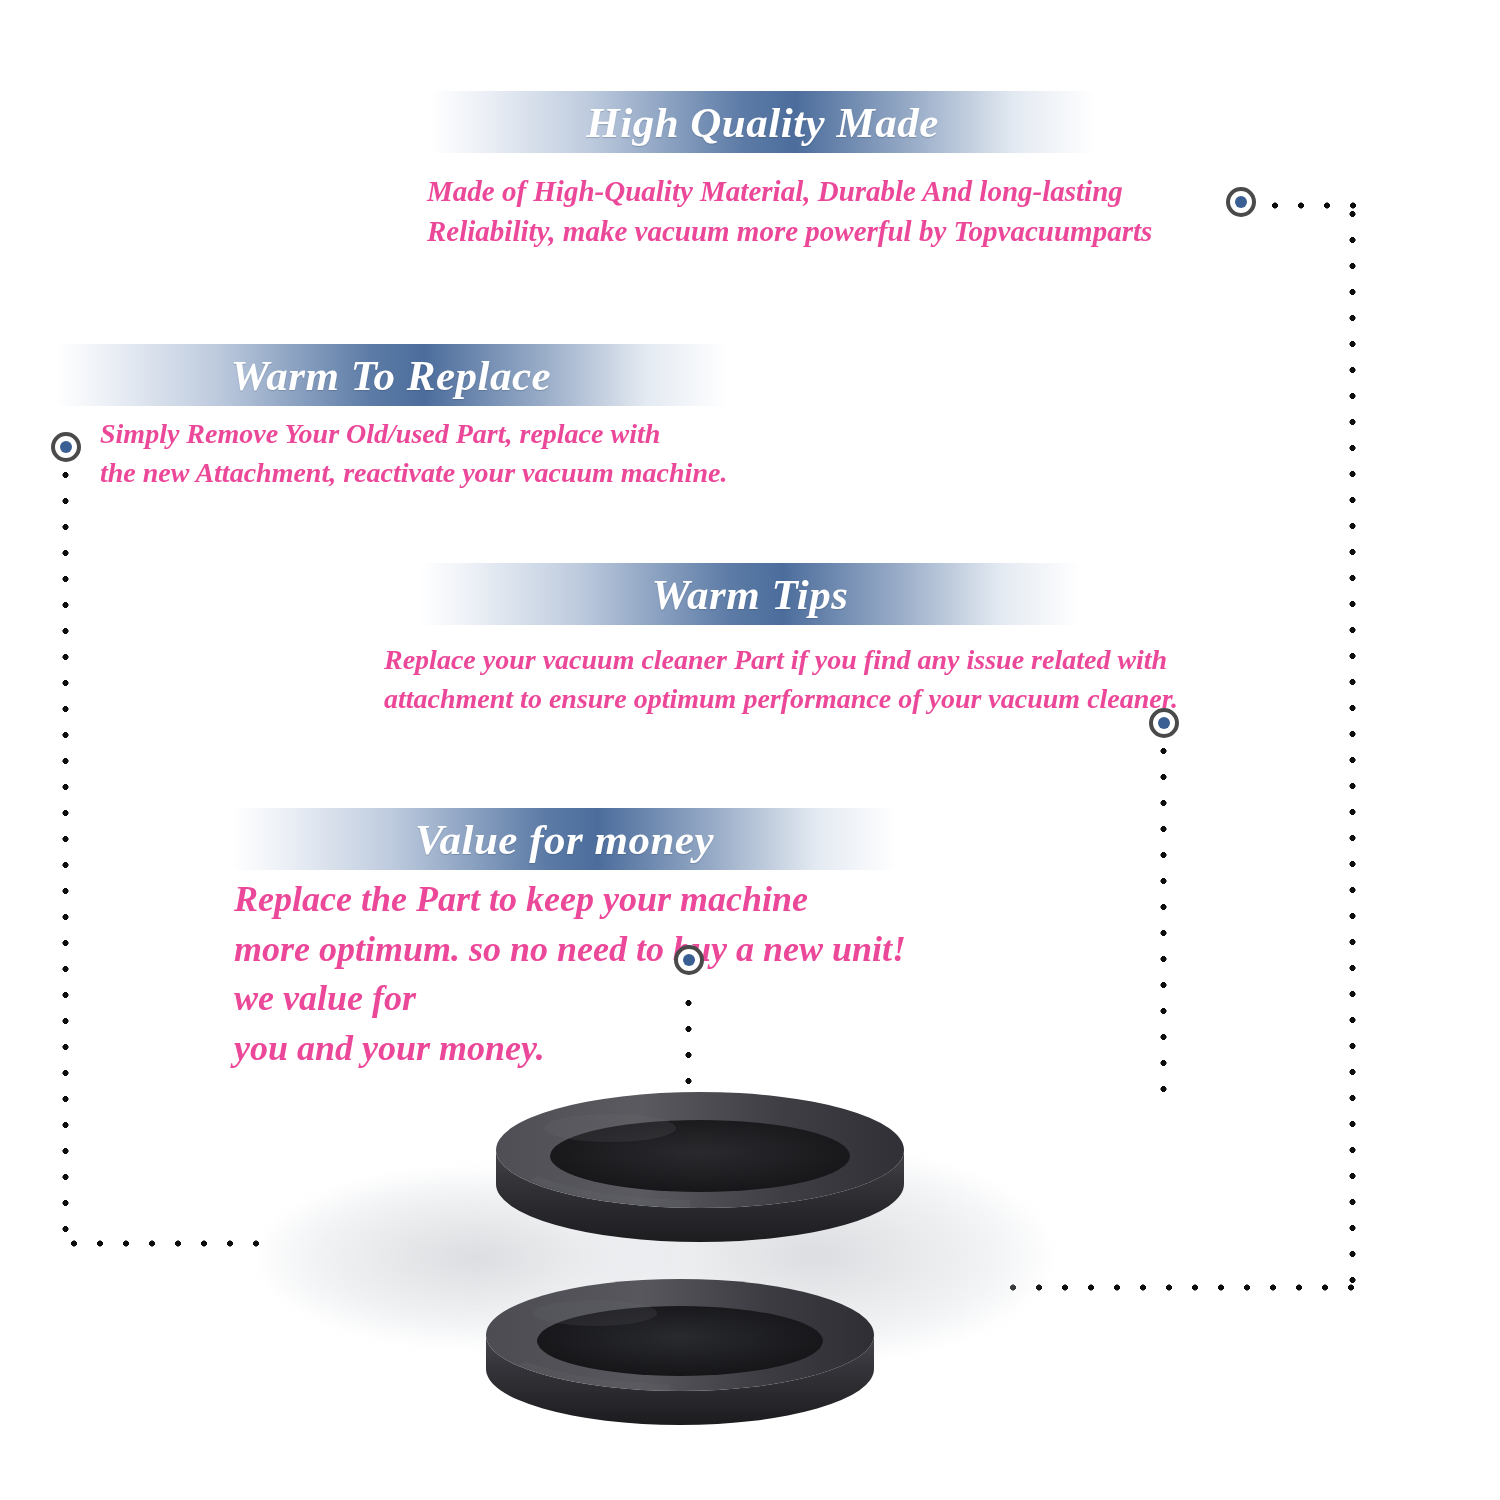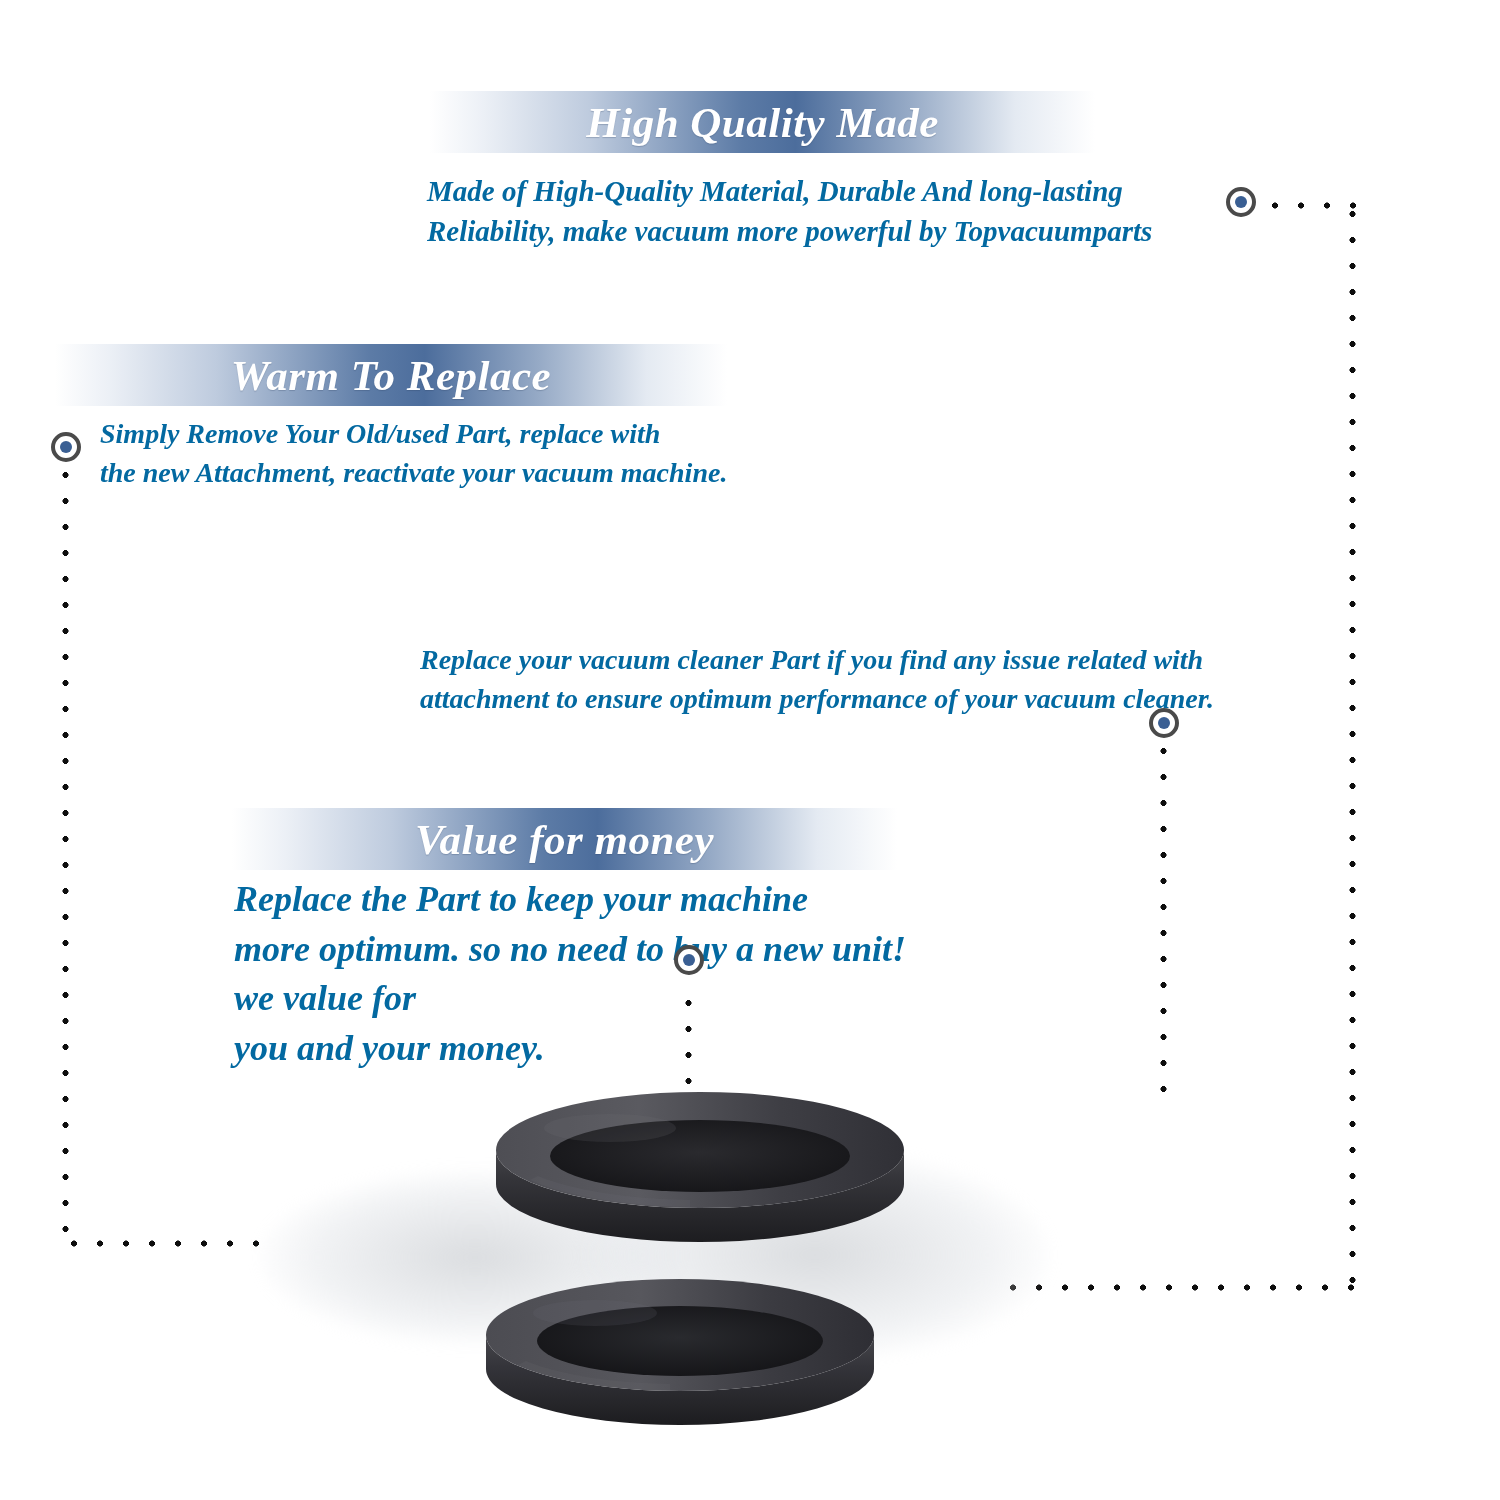--- a/index.html
+++ b/index.html
@@ -39,21 +39,21 @@
     white-space: nowrap;
     letter-spacing: 0.5px;
     text-shadow: 0 1px 1px rgba(40,60,90,0.25);
   }
 
   
   .para {
     position: absolute;
     font-style: italic;
     font-weight: bold;
-    color: #0369a1;
+    color: #ec4899;
     line-height: 1.38;
     white-space: pre-line;
   }
 
   
   .marker {
     position: absolute;
     border-radius: 50%;
     background: #ffffff;
     border: 4px solid #4a4a4a;
@@ -111,21 +111,24 @@
   </div>
   <div class="para" style="left:427px; top:171px; width:760px; font-size:29px;">Made of  High-Quality Material, Durable And long-lasting
 Reliability, make vacuum more powerful by Topvacuumparts</div>
 
   <div class="banner" style="left:55px; top:344px; width:672px; height:62px;">
     <span class="banner-text" style="font-size:43px;">Warm To Replace</span>
   </div>
   <div class="para" style="left:100px; top:415px; width:700px; font-size:28px;">Simply Remove Your Old/used Part, replace with
 the new Attachment, reactivate your vacuum machine.</div>
 
-  <div class="para" style="left:420px; top:641px; width:850px; font-size:28px;">Replace your vacuum cleaner Part if you find any issue related with
+  <div class="banner" style="left:420px; top:563px; width:660px; height:62px;">
+    <span class="banner-text" style="font-size:43px;">Warm Tips</span>
+  </div>
+  <div class="para" style="left:384px; top:641px; width:850px; font-size:28px;">Replace your vacuum cleaner Part if you find any issue related with
 attachment to ensure optimum performance of your vacuum cleaner.</div>
 
   <div class="banner" style="left:232px; top:808px; width:665px; height:62px;">
     <span class="banner-text" style="font-size:43px;text-align:center;">Value for money</span>
   </div>
   <div class="para" style="left:234px; top:875px; width:720px; font-size:36px;">Replace the Part to keep your machine
 more optimum. so no need to buy a new unit! we value for
 you and your money.</div>
 
   <div class="dots-h" style="left:1262px; top:201px; width:95px;"></div>

